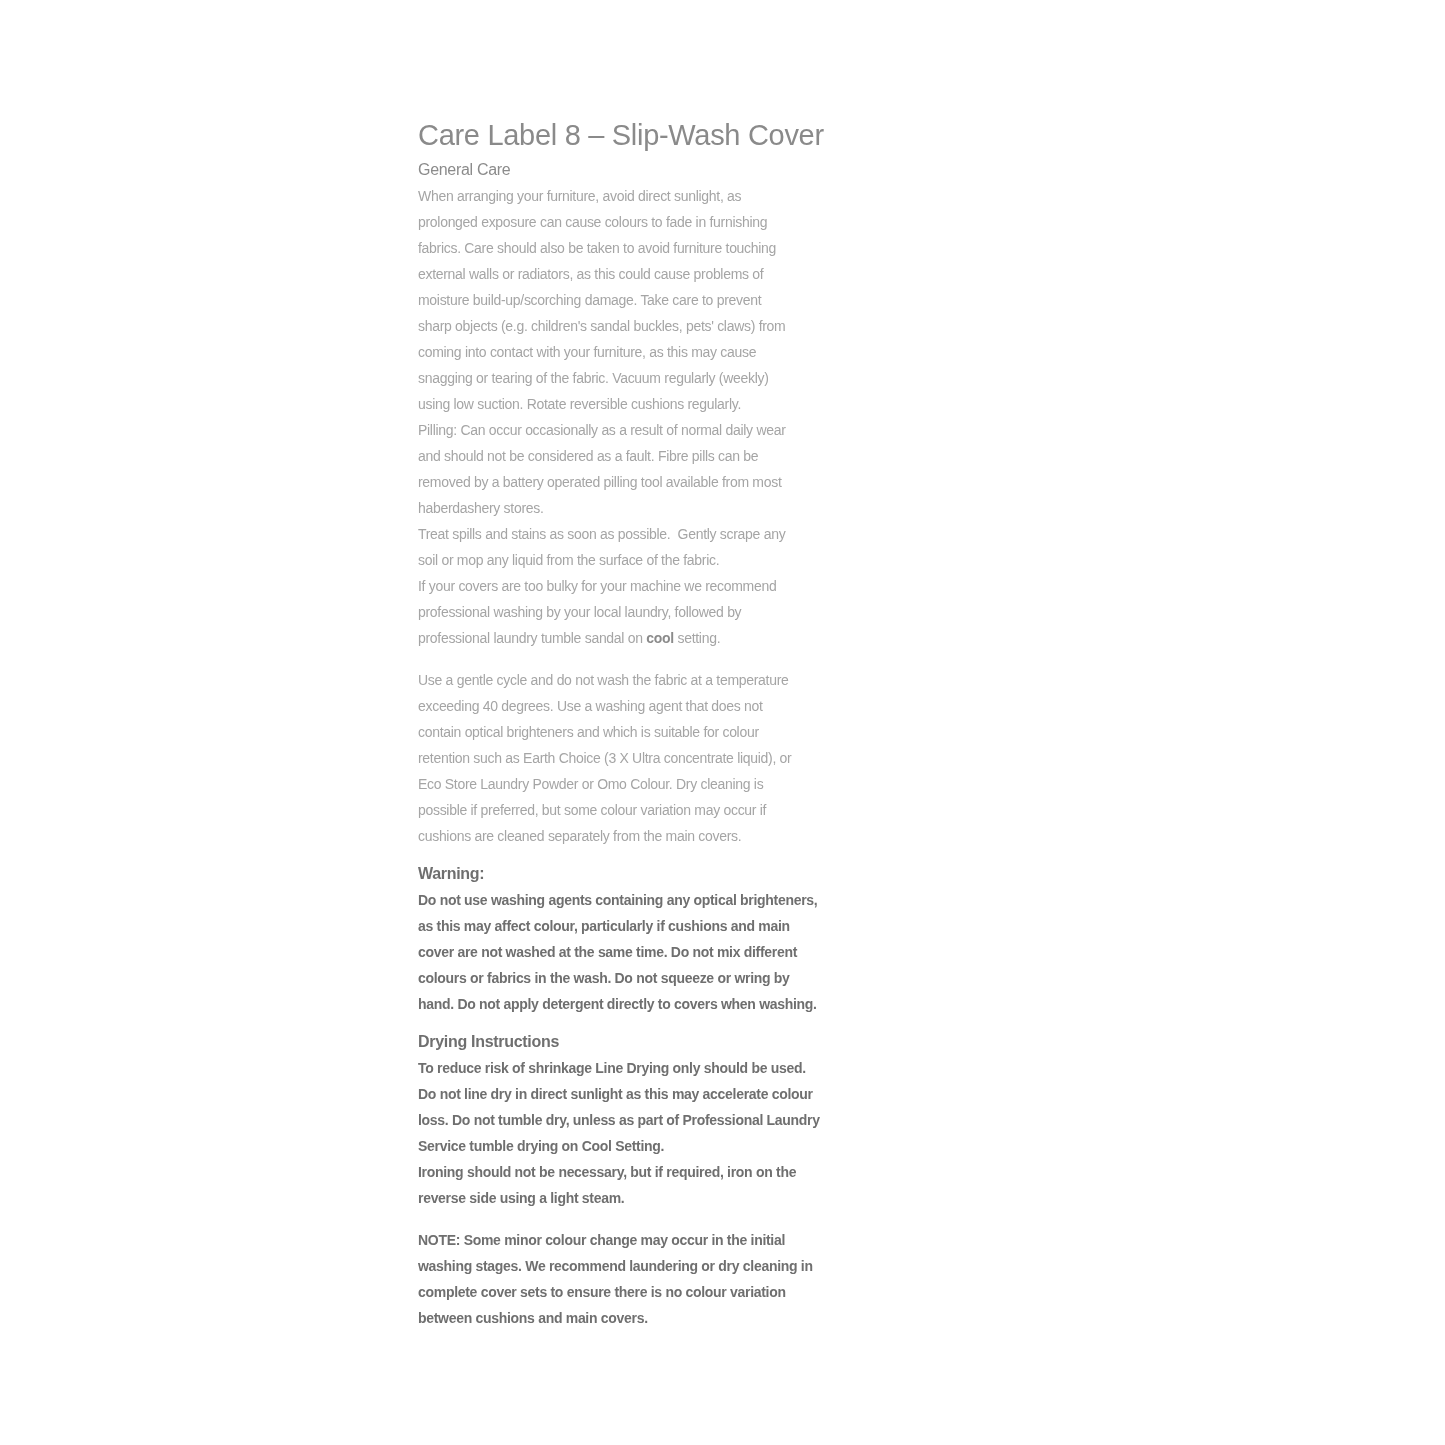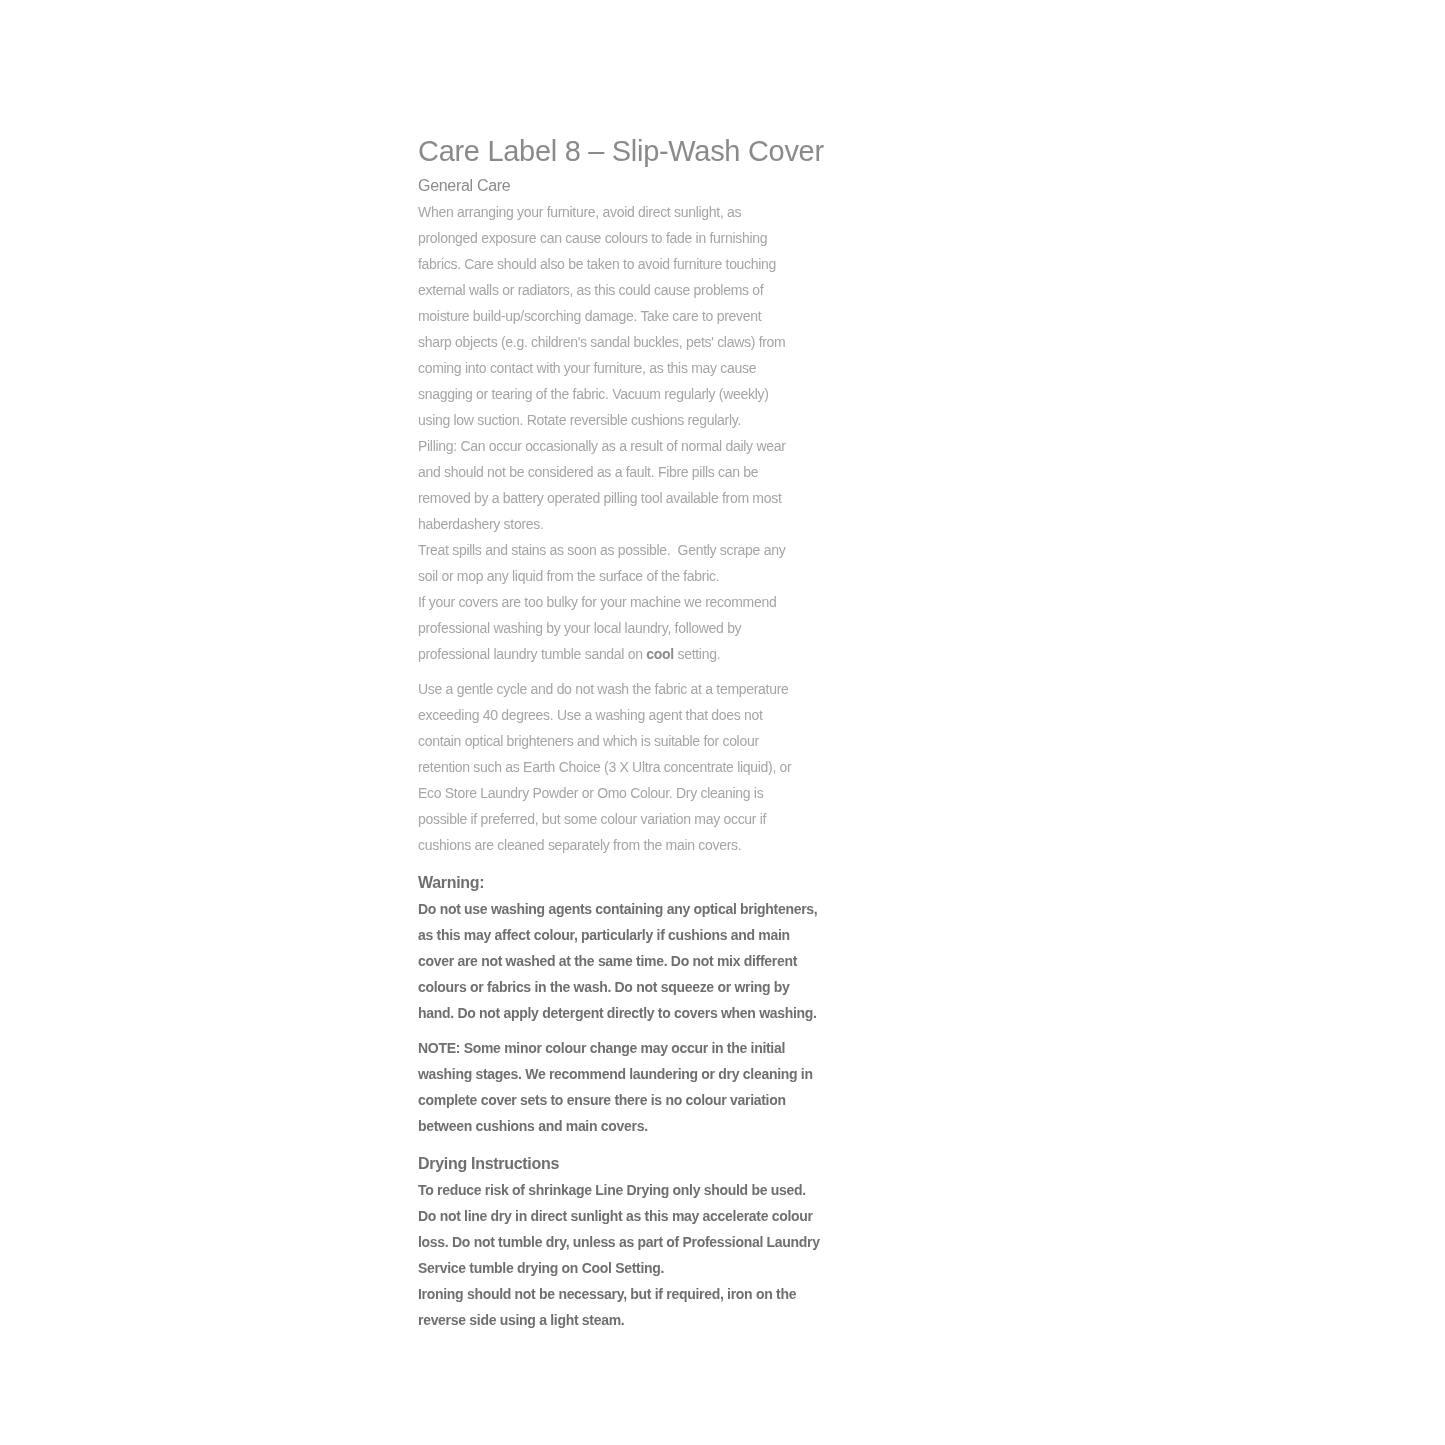--- a/index.html
+++ b/index.html
@@ -18,21 +18,21 @@
   body {
     width: 1445px;
     height: 1445px;
     position: relative;
     font-family: "Liberation Sans", "DejaVu Sans", sans-serif;
     overflow: hidden;
   }
   .content {
     position: absolute;
     left: 418px;
-    top: 134px;
+    top: 118px;
     width: 664px;
     letter-spacing: -0.3px;
   }
   .doc-title {
     margin: 0 0 5px 0;
     font-size: 29px;
     line-height: 34px;
     font-weight: normal;
     color: var(--title);
   }
@@ -44,21 +44,21 @@
     color: var(--heading);
   }
   .sec-heading.first { margin-top: 2px; }
   .lines {
     margin: 0;
     font-size: 14px;
     line-height: 26px;
     color: var(--body);
     white-space: pre-wrap;
   }
-  .lines.gap { margin-top: 9px; }
+  .lines.gap { margin-top: 16px; }
   .strong-block .sec-heading,
   .strong-block .lines {
     color: var(--strong);
     font-weight: bold;
   }
   .em-word {
     font-weight: bold;
     color: var(--heading);
     text-align: center;
   }
@@ -108,29 +108,29 @@
   <section class="strong-block">
     <h2 class="sec-heading">Warning:</h2>
     <p class="lines">Do not use washing agents containing any optical brighteners,
 as this may affect colour, particularly if cushions and main
 cover are not washed at the same time. Do not mix different
 colours or fabrics in the wash. Do not squeeze or wring by
 hand. Do not apply detergent directly to covers when washing.</p>
   </section>
 
   <section class="strong-block">
-    <p class="lines gap">NOTE: Some minor colour change may occur in the initial
-washing stages. We recommend laundering or dry cleaning in
-complete cover sets to ensure there is no colour variation
-between cushions and main covers.</p>
-  </section>
-
-  <section class="strong-block">
     <h2 class="sec-heading">Drying Instructions</h2>
     <p class="lines">To reduce risk of shrinkage Line Drying only should be used.
 Do not line dry in direct sunlight as this may accelerate colour
 loss. Do not tumble dry, unless as part of Professional Laundry
 Service tumble drying on Cool Setting.
 Ironing should not be necessary, but if required, iron on the
 reverse side using a light steam.</p>
   </section>
 
+  <section class="strong-block">
+    <p class="lines gap">NOTE: Some minor colour change may occur in the initial
+washing stages. We recommend laundering or dry cleaning in
+complete cover sets to ensure there is no colour variation
+between cushions and main covers.</p>
+  </section>
+
 </div>
 
 </body></html>

